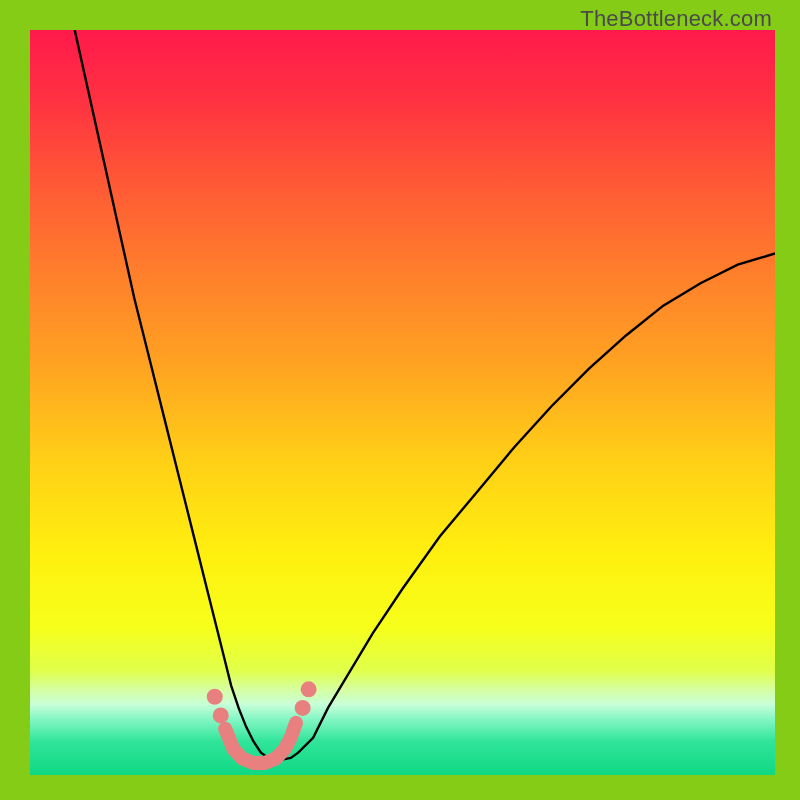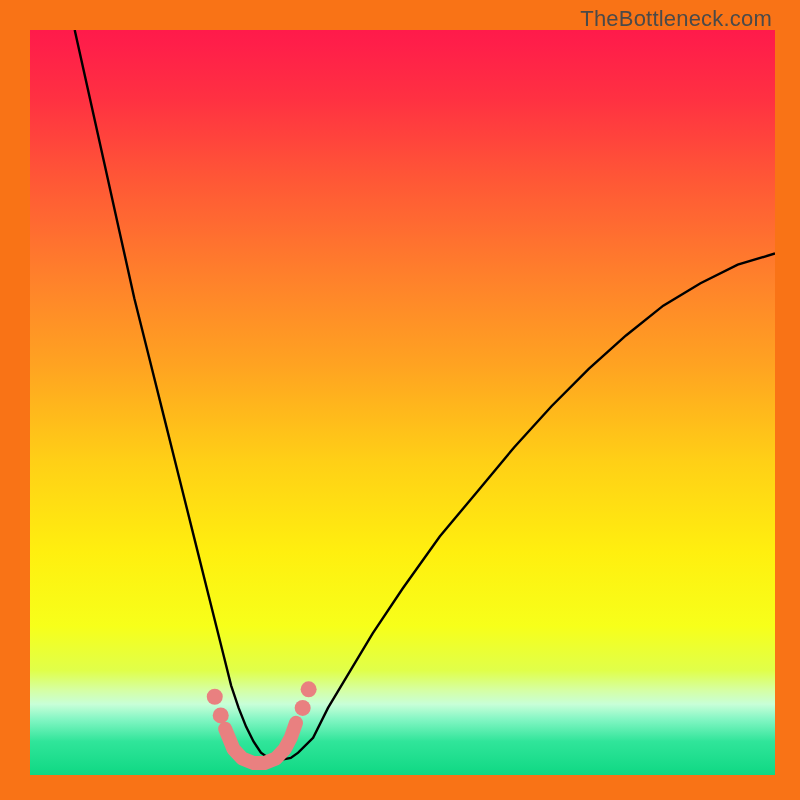--- a/index.html
+++ b/index.html
@@ -9,21 +9,21 @@
     height: 800px;
     background: #000;
     overflow: hidden;
   }
   .frame {
     position: absolute;
     left: 0;
     top: 0;
     width: 800px;
     height: 800px;
-    background: #f97316;
+    background: #84cc16;
   }
   .plot {
     position: absolute;
     left: 30px;
     top: 30px;
     width: 745px;
     height: 745px;
     overflow: hidden;
   }
   .watermark {

